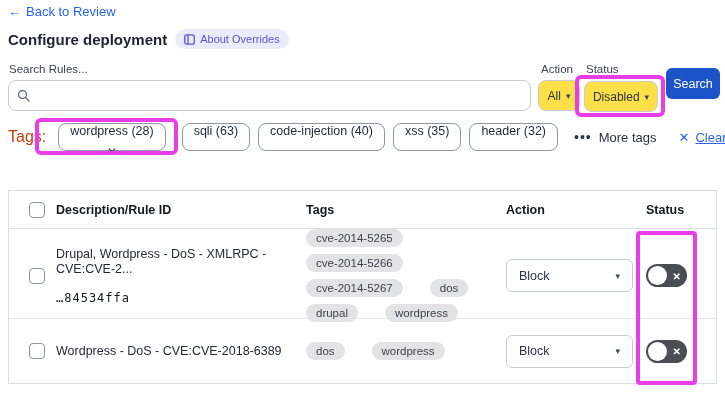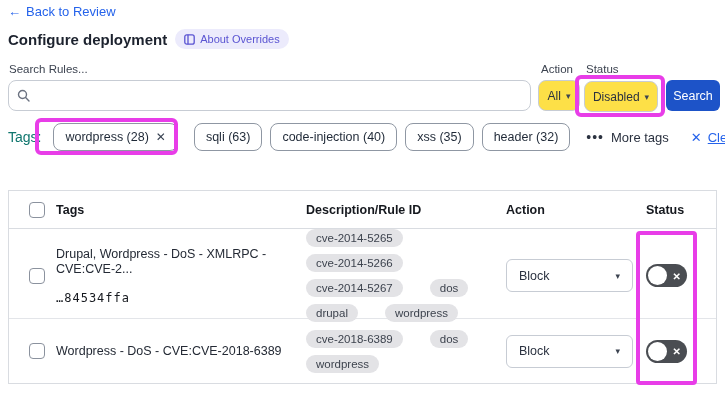--- a/index.html
+++ b/index.html
@@ -18,26 +18,26 @@
   .filter-label { position:absolute; font-size:11.5px; color:#3c4350; }
   .lbl-search { left:9px; top:63px; }
   .lbl-action { left:541px; top:63px; }
   .lbl-status { left:586px; top:63px; }
   .search-input-wrap { position:absolute; left:8px; top:80px; width:523px; height:31px; border:1px solid #c7ccd4; border-radius:8px; background:#fff; display:flex; align-items:center; padding:0 8px; }
   .search-input-wrap input { border:none; outline:none; flex:1; font-size:12px; font-family:"Liberation Sans", sans-serif; background:transparent; margin-left:6px; }
   .select-box { position:absolute; height:31px; border:1px solid #c7ccd4; border-radius:8px; background:#fde047; display:flex; align-items:center; justify-content:center; gap:5px; font-size:12px; color:#2b3240; cursor:pointer; }
   .sel-action { left:538px; top:80px; width:42px; }
   .sel-status { left:584px; top:81px; width:74px; }
   .caret { font-size:9px; color:#3c4350; }
-  .search-btn { position:absolute; left:666px; top:80px; width:54px; height:31px; background:#1d53c8; color:#fff; border:none; border-radius:6px; font-size:12.5px; font-family:"Liberation Sans", sans-serif; cursor:pointer; }
+  .search-btn { position:absolute; left:666px; top:68px; width:54px; height:31px; background:#1d53c8; color:#fff; border:none; border-radius:6px; font-size:12.5px; font-family:"Liberation Sans", sans-serif; cursor:pointer; }
 
   
   .tags-row { position:absolute; left:8px; top:122px; height:30px; display:flex; align-items:center; }
-  .tags-label { font-size:14px; color:#0f766e; margin-right:12px; }
-  .tag-pill { display:inline-flex; align-items:center; gap:7px; height:28px; padding:0 11px; border:1px solid #8f97a3; border-radius:8px; background:#fff; font-size:12.5px; color:#1f2937; margin-right:8px; cursor:pointer; white-space:nowrap; }
+  .tags-label { font-size:16px; color:#c2410c; margin-right:12px; }
+  .tag-pill { display:inline-flex; align-items:center; gap:7px; height:28px; padding:0 11px; border:1px solid #8f97a3; border-radius:8px; background:#fff; font-size:12.5px; color:#1f2937; margin-right:8px; cursor:pointer; white-space:nowrap;flex-direction:column; }
   .tag-pill.selected { margin-right:16px; }
   .pill-x { font-size:12px; color:#374151; }
   .more-tags { display:inline-flex; align-items:center; gap:7px; font-size:13px; color:#2b3240; margin-left:8px; cursor:pointer; white-space:nowrap; }
   .ellipsis-icon { font-size:14px; letter-spacing:1px; color:#2b3240; }
   .clear-tags { display:inline-flex; align-items:center; gap:6px; font-size:13px; color:#2563eb; margin-left:22px; cursor:pointer; white-space:nowrap; }
   .clear-tags .clear-x { font-size:13px; text-decoration:none; }
   .clear-tags .clear-txt { text-decoration:underline; }
 
   
   .rules-table { position:absolute; left:8px; top:190px; width:709px; border:1px solid #d9dce1; background:#fff; }
@@ -135,22 +135,22 @@
       <span class="clear-txt">Clear tags</span>
     </span>
   </div>
 
   <div class="rules-table">
 
     <div class="t-row t-head">
       <div class="cell-check">
           <input type="checkbox" class="cb" style="">
         </div>
+      <div class="th">Description/Rule ID</div>
       <div class="th">Tags</div>
-      <div class="th">Description/Rule ID</div>
       <div class="th">Action</div>
       <div class="th">Status</div>
     </div>
 
     <div class="t-row t-body-row1">
       <div class="cell-check">
           <input type="checkbox" class="cb" style="">
         </div>
       <div>
         <div class="desc-line1">Drupal, Wordpress - DoS - XMLRPC - CVE:CVE-2...</div>
@@ -179,21 +179,20 @@
     </div>
 
     <div class="t-row t-body-row2">
       <div class="cell-check">
           <input type="checkbox" class="cb" style="">
         </div>
       <div>
         <div class="desc-line1">Wordpress - DoS - CVE:CVE-2018-6389</div>
       </div>
       <div class="cell-tags">
-        <span class="mini-tag">cve-2018-6389</span>
         <span class="mini-tag">dos</span>
         <span class="mini-tag">wordpress</span>
       </div>
       <div>
         <div class="action-select">
           <span>Block</span>
           <span class="caret">▾</span>
         </div>
       </div>
       <div>

